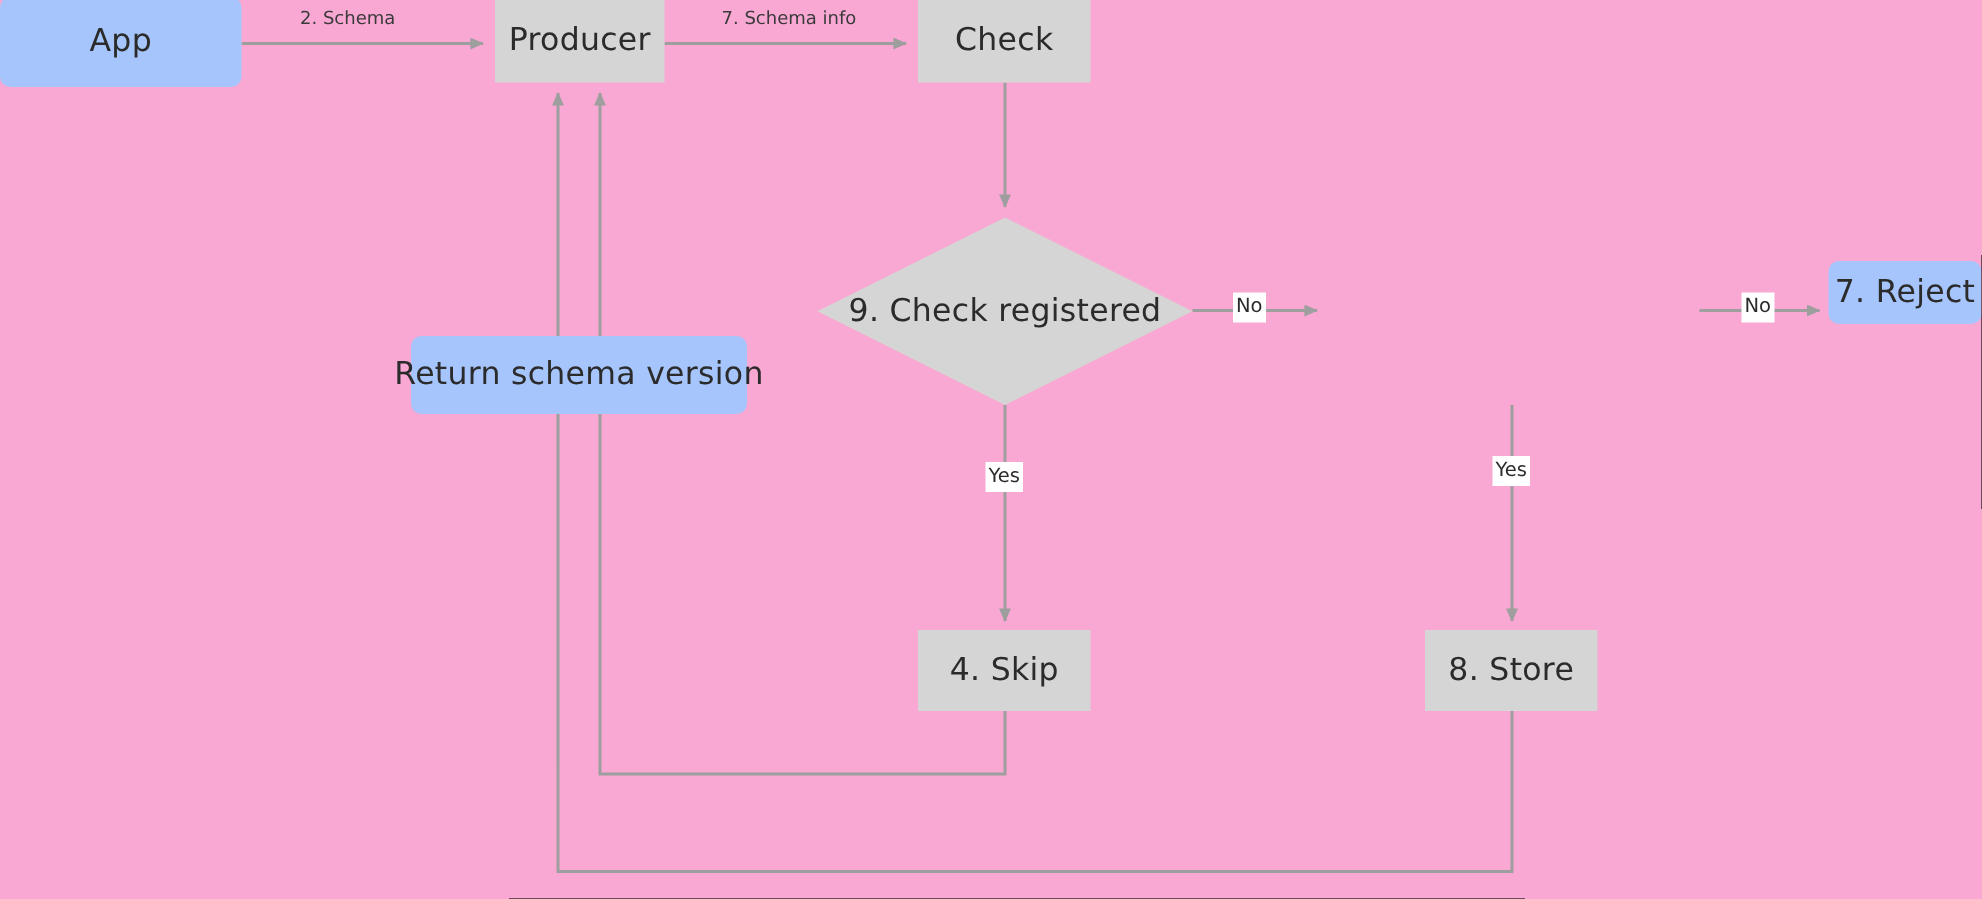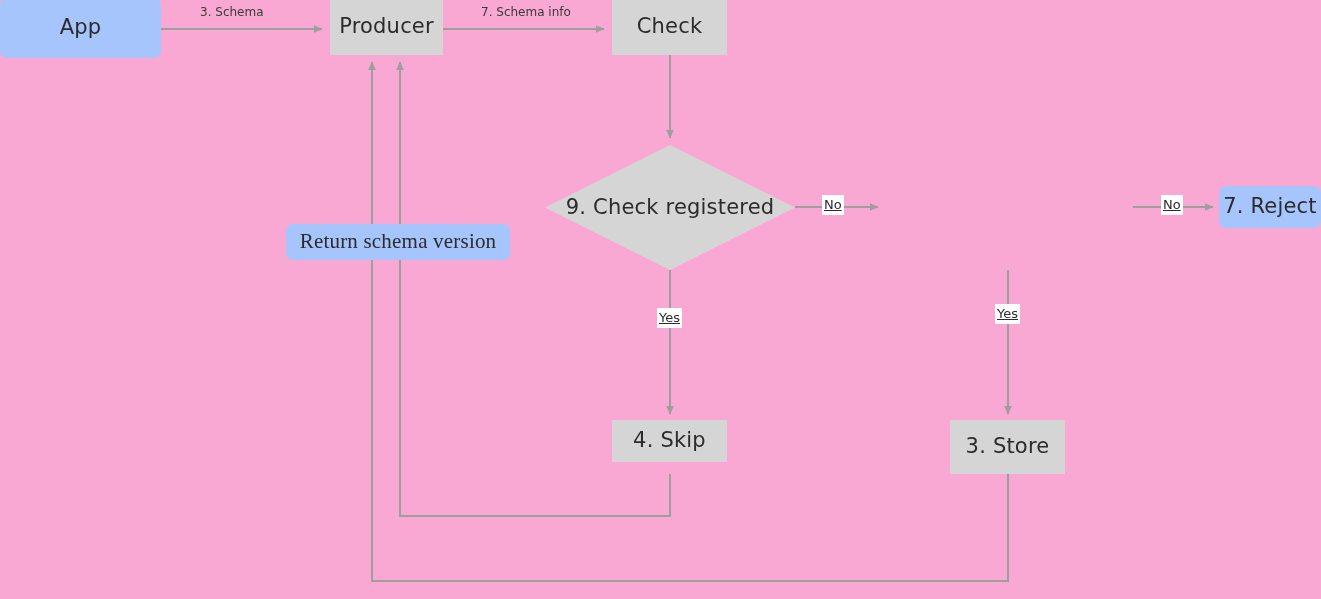--- a/index.html
+++ b/index.html
@@ -61,21 +61,20 @@
   .edge-label {
     position: absolute;
     background: #ffffff;
     color: #2b2b2b;
     font-size: 13px;
     line-height: 1;
     padding: 3px 2px 4px 2px;
     box-sizing: border-box;
     white-space: nowrap;
     z-index: 3;
-    text-decoration: underline;
   }
   .edge-label-dark {
     position: absolute;
     background: transparent;
     color: #3a3a3a;
     font-size: 12px;
     line-height: 1;
     white-space: nowrap;
     z-index: 3;
   }
@@ -142,37 +141,37 @@
   </div>
 
   <div class="node node-diamond" style="left:545px; top:145px; width:250px; height:125px;">
     <svg class="diamond-shape" viewBox="0 0 250 125" preserveAspectRatio="none">
       <polygon points="125,0 250,62.5 125,125 0,62.5" fill="#d5d5d5"></polygon>
     </svg>
     <span class="diamond-label">9. Check registered</span>
   </div>
 
 
-  <div class="node node-blue" style="left:1219px; top:186px; width:102px; height:42px;">
+  <div class="node node-blue" style="left:1219px; top:174px; width:102px; height:42px;">
     <span>7. Reject</span>
   </div>
 
-  <div class="node node-blue" style="left:286px; top:224px; width:224px; height:36px;font-family:Liberation Serif, serif;">
+  <div class="node node-blue" style="left:274px; top:224px; width:224px; height:52px;">
     <span>Return schema version</span>
   </div>
 
-  <div class="node node-gray" style="left:612px; top:420px; width:115px; height:42px;justify-content:center;">
+  <div class="node node-gray" style="left:612px; top:420px; width:115px; height:54px;justify-content:center;">
     <span>4. Skip</span>
   </div>
 
   <div class="node node-gray" style="left:950px; top:420px; width:115px; height:54px;">
-    <span>3. Store</span>
+    <span>8. Store</span>
   </div>
 
-  <div class="edge-label-dark" style="left:200px; top:6px;">3. Schema</div>
+  <div class="edge-label-dark" style="left:200px; top:6px;">2. Schema</div>
 
   <div class="edge-label-dark" style="left:481px; top:6px;">7. Schema info</div>
 
   <div class="edge-label" style="left:822px; top:195px;">No</div>
 
   <div class="edge-label" style="left:1161px; top:195px;">No</div>
 
   <div class="edge-label" style="left:657px; top:308px;">Yes</div>
 
   <div class="edge-label" style="left:995px; top:304px;">Yes</div>

